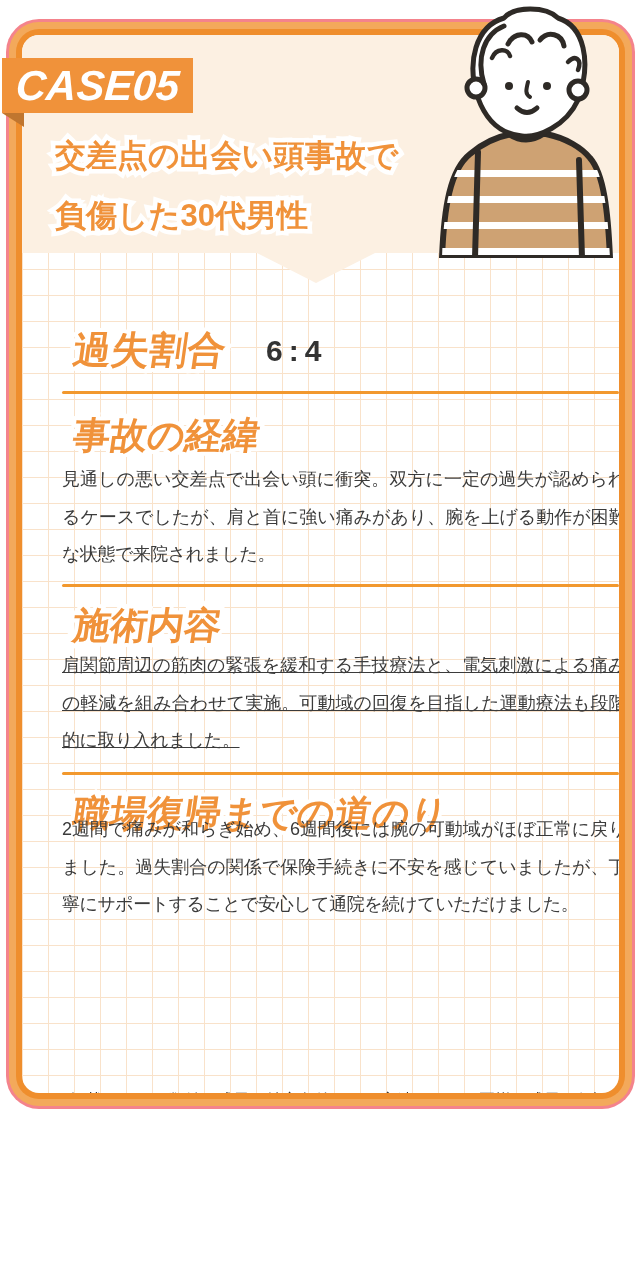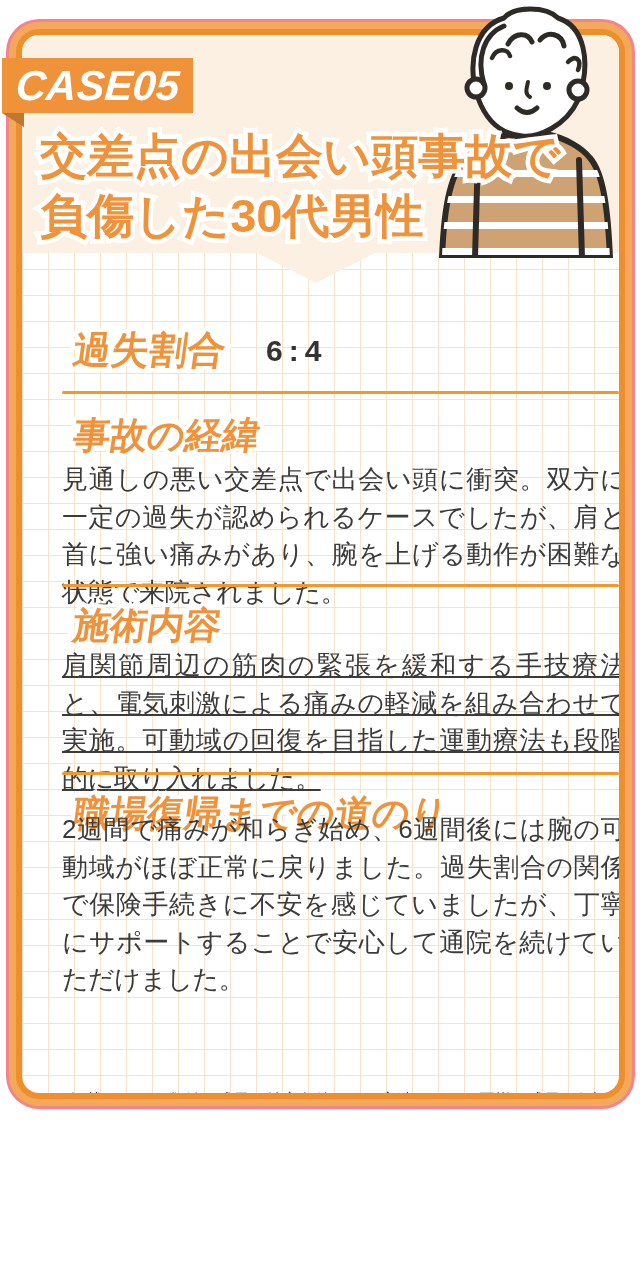--- a/index.html
+++ b/index.html
@@ -104,24 +104,24 @@
   }
   
   .ringed::before {
     text-shadow:
       3px 0 #f0923a, -3px 0 #f0923a, 0 3px #f0923a, 0 -3px #f0923a,
       2px 2px #f0923a, -2px 2px #f0923a, 2px -2px #f0923a, -2px -2px #f0923a;
   }
 
   .page-title {
     position: absolute;
-    left: 40px; top: 126px;
+    left: 55px; top: 126px;
     z-index: 40;
     line-height: 60px;
-    font-size: 47px;
+    font-size: 31px;
     letter-spacing: 0px;
   }
   .page-title .stroked { display: block; }
   .page-title .stroked::before { -webkit-text-stroke-width: 9px; }
 
   
   .illustration {
     position: absolute;
     left: 426px; top: 2px;
     z-index: 20;
@@ -169,21 +169,21 @@
     z-index: 6;
   }
   .h1 { top: 376px; }
   .h2 { top: 566px; }
   .h3 { top: 754px; }
 
   .body-text {
     position: absolute;
     left: 40px;
     width: 564px;
-    font-size: 26px;
+    font-size: 18px;
     line-height: 37.5px;
     letter-spacing: -0.5px;
     color: #3b3b3b;
     z-index: 6;
     text-align: justify;
   }
   .b1 { top: 426px; }
   .b2 { top: 612px; text-decoration: underline; }
   .b3 { top: 776px; }
 

